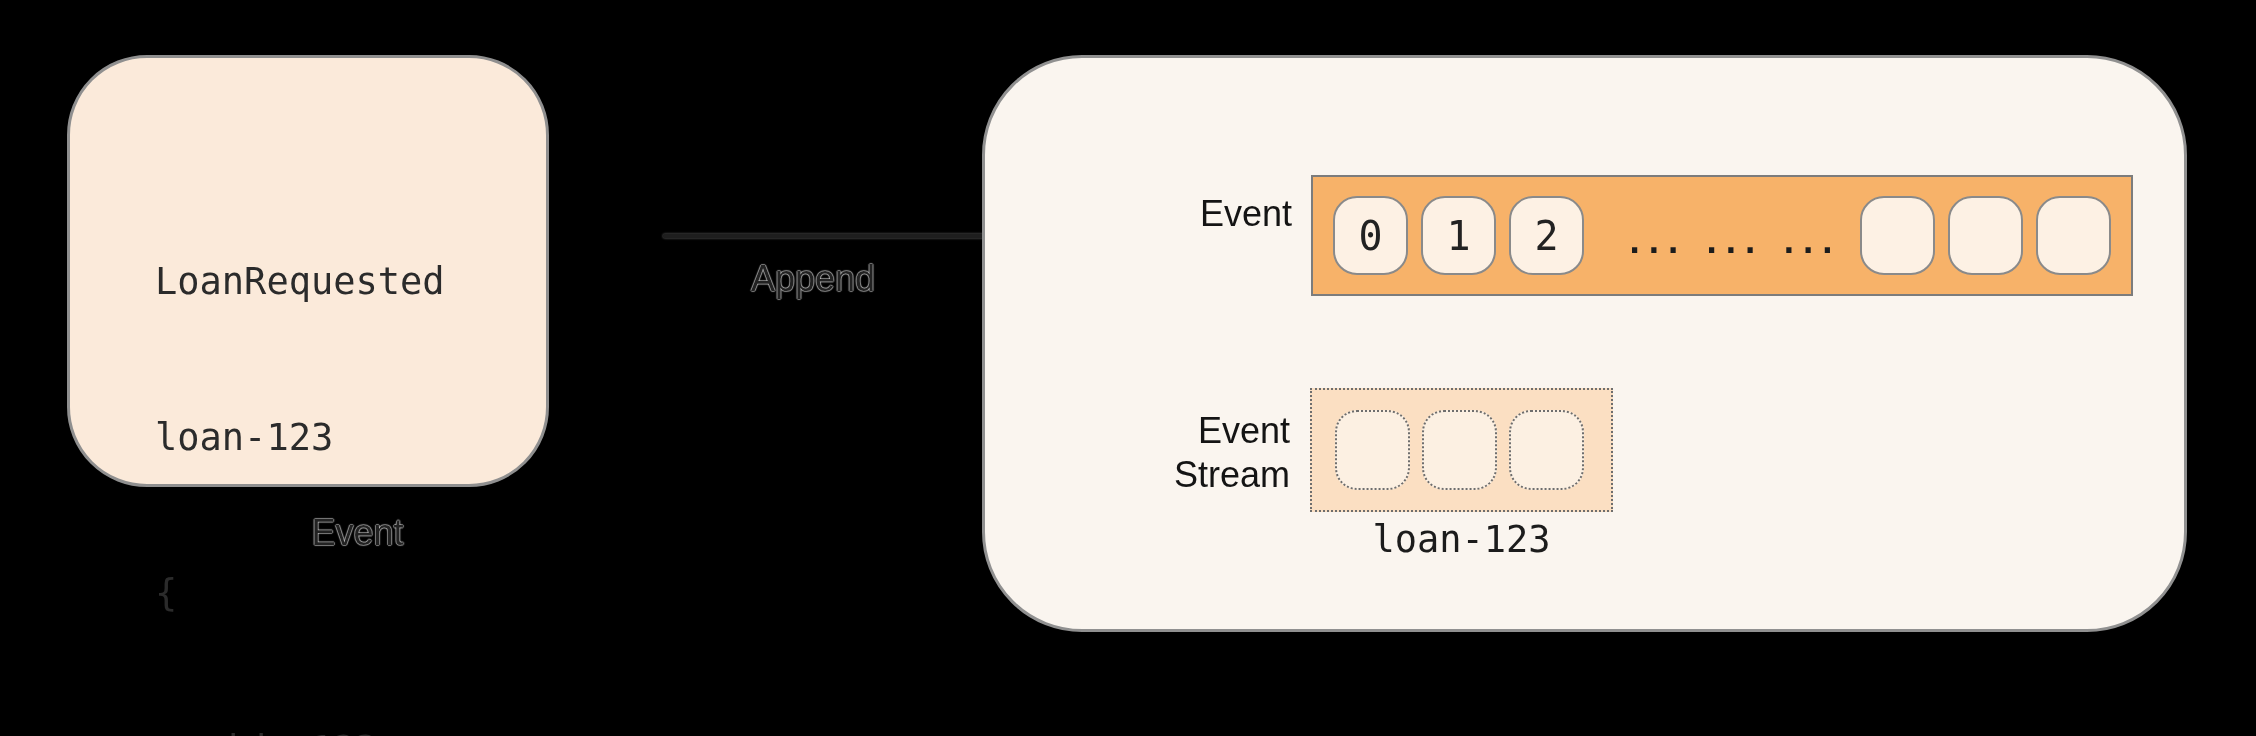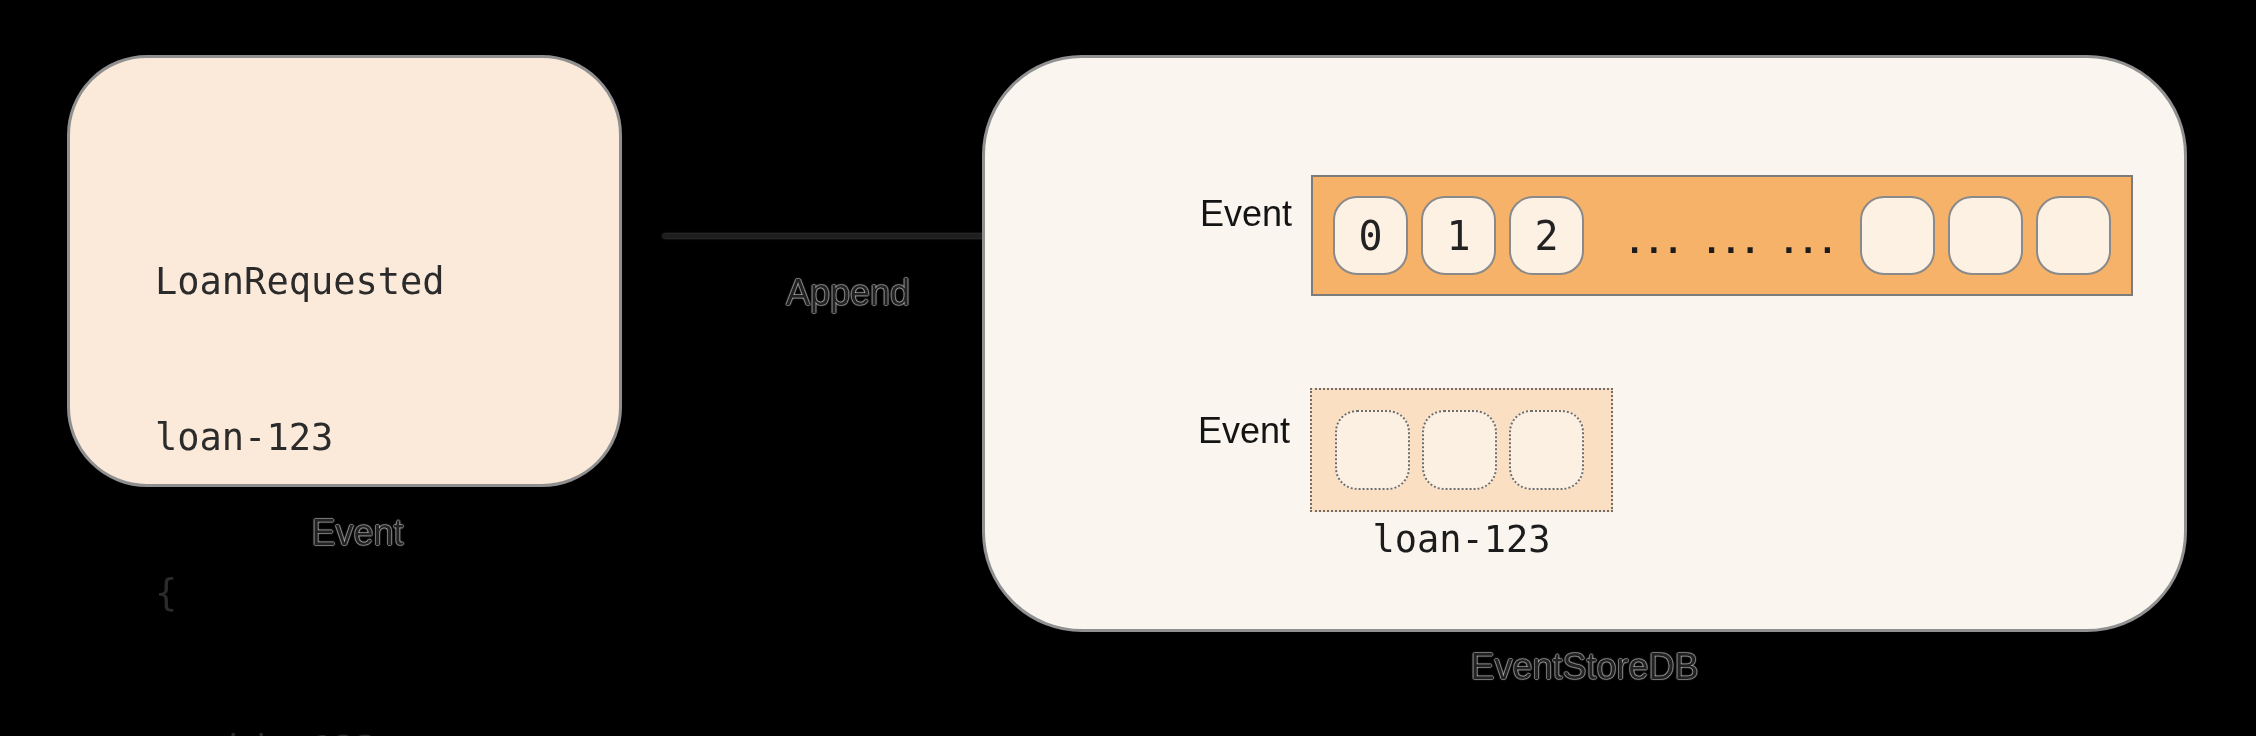--- a/index.html
+++ b/index.html
@@ -9,21 +9,21 @@
     height: 736px;
     background: #000000;
     font-family: "Liberation Sans", sans-serif;
     overflow: hidden;
   }
 
   
   .card {
     position: absolute;
     left: 67px; top: 55px;
-    width: 555px; height: 432px;
+    width: 482px; height: 432px;
     background: #FBEADA;
     border: 3px solid #8F8F8F;
     border-radius: 80px;
     box-sizing: border-box;
   }
   .code {
     position: absolute;
     left: 85px; top: 94px;
     font-family: "DejaVu Sans Mono", "Liberation Mono", monospace;
     font-size: 37px;
@@ -38,21 +38,21 @@
     font-size: 36px;
     color: #222222;
     text-align: center;
     text-shadow:
       1px 0 1px rgba(255,255,255,0.45),
      -1px 0 1px rgba(255,255,255,0.45),
       0 1px 1px rgba(255,255,255,0.45),
       0 -1px 1px rgba(255,255,255,0.45);
   }
   .card-caption   { left: 67px;  top: 512px; width: 581px; }
-  .append-label   { left: 738px; top: 258px; width: 220px; margin-top: 14px; }
+  .append-label   { left: 703px; top: 258px; width: 220px; }
   .db-caption     { left: 982px; top: 646px; width: 1205px; }
 
   
   .arrows {
     position: absolute;
     left: 650px; top: 200px;
     filter: drop-shadow(0 0 1px rgba(255,255,255,0.4));
   }
   .arrows .st { stroke: #1E1E1E; stroke-width: 4.5; fill: none; stroke-linecap: round; }
   .arrows .hd { fill: #1E1E1E; stroke: none; }
@@ -167,37 +167,37 @@
 
   <svg class="arrows" width="520" height="300" viewBox="0 0 520 300">
     <path class="st" d="M15 36 H462"></path>
     <path class="hd" d="M498 36 L459 17 L459 55 Z"></path>
     <path class="st" d="M403 36 V233 Q403 253 423 253 H460"></path>
     <path class="hd" d="M498 253 L459 234 L459 272 Z"></path>
   </svg>
   <div class="halo-caption append-label">Append</div>
 
   <div class="db"></div>
-  <div class="halo-caption db-caption">EventStoreDB</div>
 
   <div class="inlabel log-label">
     <div>Event</div>
   </div>
   <div class="log-bar">
     <div class="cell">0</div>
     <div class="cell">1</div>
     <div class="cell">2</div>
     <div class="dots">... ... ...</div>
     <div class="cell first-empty"></div>
     <div class="cell"></div>
     <div class="cell"></div>
   </div>
 
   <div class="inlabel stream-label">
     <div>Event</div>
+    <div>Stream</div>
   </div>
   <div class="stream-box">
     <div class="scell"></div>
     <div class="scell"></div>
     <div class="scell"></div>
   </div>
   <div class="mono-caption">loan-123</div>
 
 </div>
 

